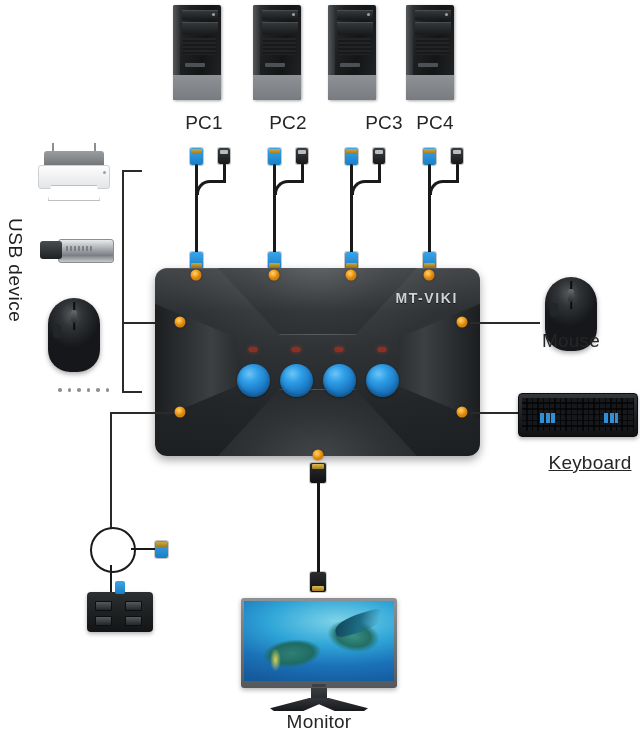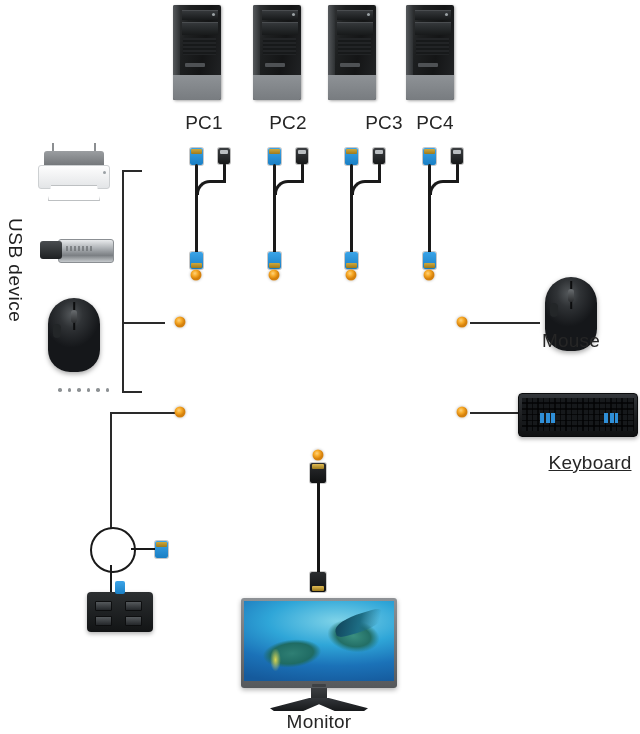--- a/index.html
+++ b/index.html
@@ -478,20 +478,47 @@
     <span></span>
     <span></span>
     <span></span>
   </div>
 
   <div class="line h" style="left:122px; top:170px; width:20px;"></div>
   <div class="line v" style="left:122px; top:170px; height:222px;"></div>
   <div class="line h" style="left:122px; top:391px; width:20px;"></div>
   <div class="line h" style="left:122px; top:322px; width:43px;"></div>
 
+  <div class="kvm">
+    <div class="facet-t"></div>
+    <div class="facet-b"></div>
+    <div class="facet-l"></div>
+    <div class="facet-r"></div>
+    <div class="sheen-top"></div>
+    <div class="brand">MT-VIKI</div>
+
+    <div class="btnrow">
+      <div class="btncell">
+        <div class="led"></div>
+        <div class="btn"></div>
+      </div>
+      <div class="btncell">
+        <div class="led"></div>
+        <div class="btn"></div>
+      </div>
+      <div class="btncell">
+        <div class="led"></div>
+        <div class="btn"></div>
+      </div>
+      <div class="btncell">
+        <div class="led"></div>
+        <div class="btn"></div>
+      </div>
+    </div>
+  </div>
 
   <div class="dot" style="left:196px; top:275px;"></div>
   <div class="dot" style="left:274px; top:275px;"></div>
   <div class="dot" style="left:351px; top:275px;"></div>
   <div class="dot" style="left:429px; top:275px;"></div>
 
   <div class="dot" style="left:180px; top:322px;"></div>
   <div class="dot" style="left:180px; top:412px;"></div>
 
   <div class="dot" style="left:462px; top:322px;"></div>

